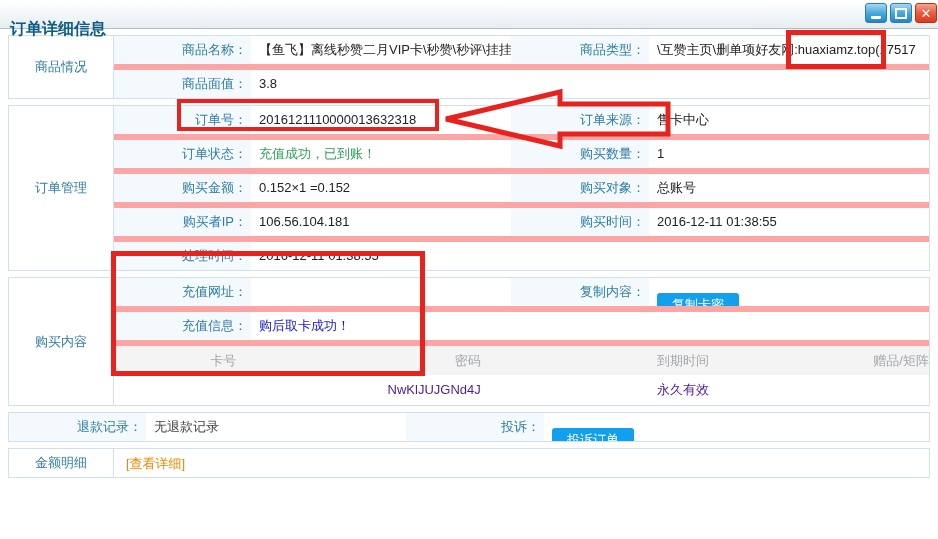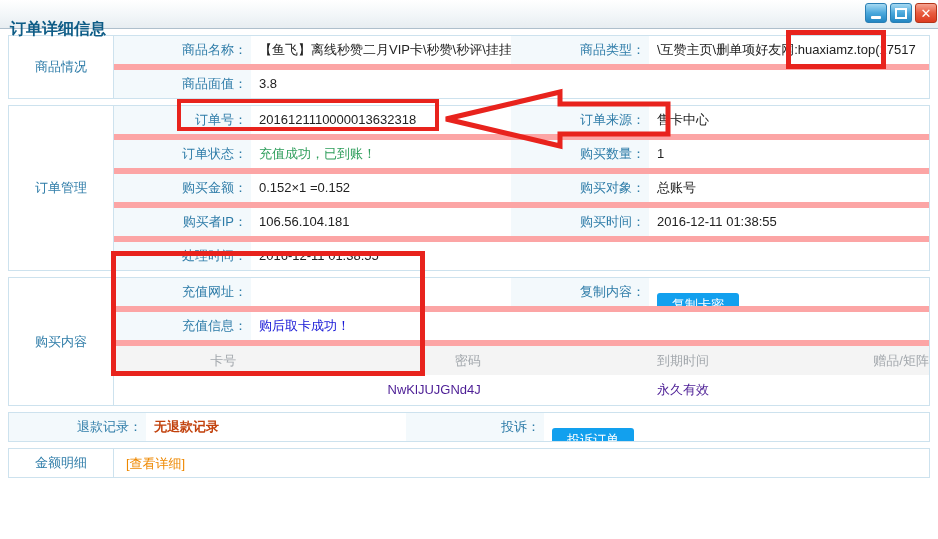--- a/index.html
+++ b/index.html
@@ -28,21 +28,21 @@
   .row{display:flex;height:28px;line-height:28px;border-bottom:6px solid #fca5a5}
   .row:last-child{border-bottom:none}
   .lbl{background:#f3f9fc;text-align:right;color:#2e7ca8;box-sizing:border-box;padding-right:4px;flex-shrink:0}
   .lbl-l{width:137px}
   .val-l{width:260px;box-sizing:border-box;padding-left:8px;overflow:hidden;white-space:nowrap;flex-shrink:0}
   .lbl-r{width:138px}
   .val-r{flex:1;box-sizing:border-box;padding-left:8px;overflow:hidden;white-space:nowrap}
   .val-full{flex:1;box-sizing:border-box;padding-left:8px;overflow:hidden;white-space:nowrap}
   .green{color:#2e9e5b;font-weight:normal}
   .blue-bold{color:#1616d6;font-weight:normal}
-  .refund-blue{color:#c2410c;font-weight:bold}
+  .refund-blue{color:#404040;font-weight:normal}
   .orange-link{color:#ee8800;cursor:pointer;padding-left:12px;line-height:29px}
   .btn{background:#12a0ee;color:#fff;border:none;border-radius:3px;height:24px;line-height:24px;
     padding:0 15px;font-size:13px;font-family:inherit;margin-top:15px;cursor:pointer}
   
   .thead{display:flex;height:29px;line-height:29px;background:#f4f4f4;color:#a3a8ad;text-align:right}
   .trow{display:flex;height:30px;line-height:30px;text-align:right;color:#4c1d95}
   .c1{width:15%}.c2{width:30%}.c3{width:28%}.c4{width:27%}
   
   .anno{position:absolute;pointer-events:none;z-index:50;box-sizing:border-box}
   #anno-box-domain{left:786px;top:30px;width:100px;height:39px;border:5px solid #e8231d}

